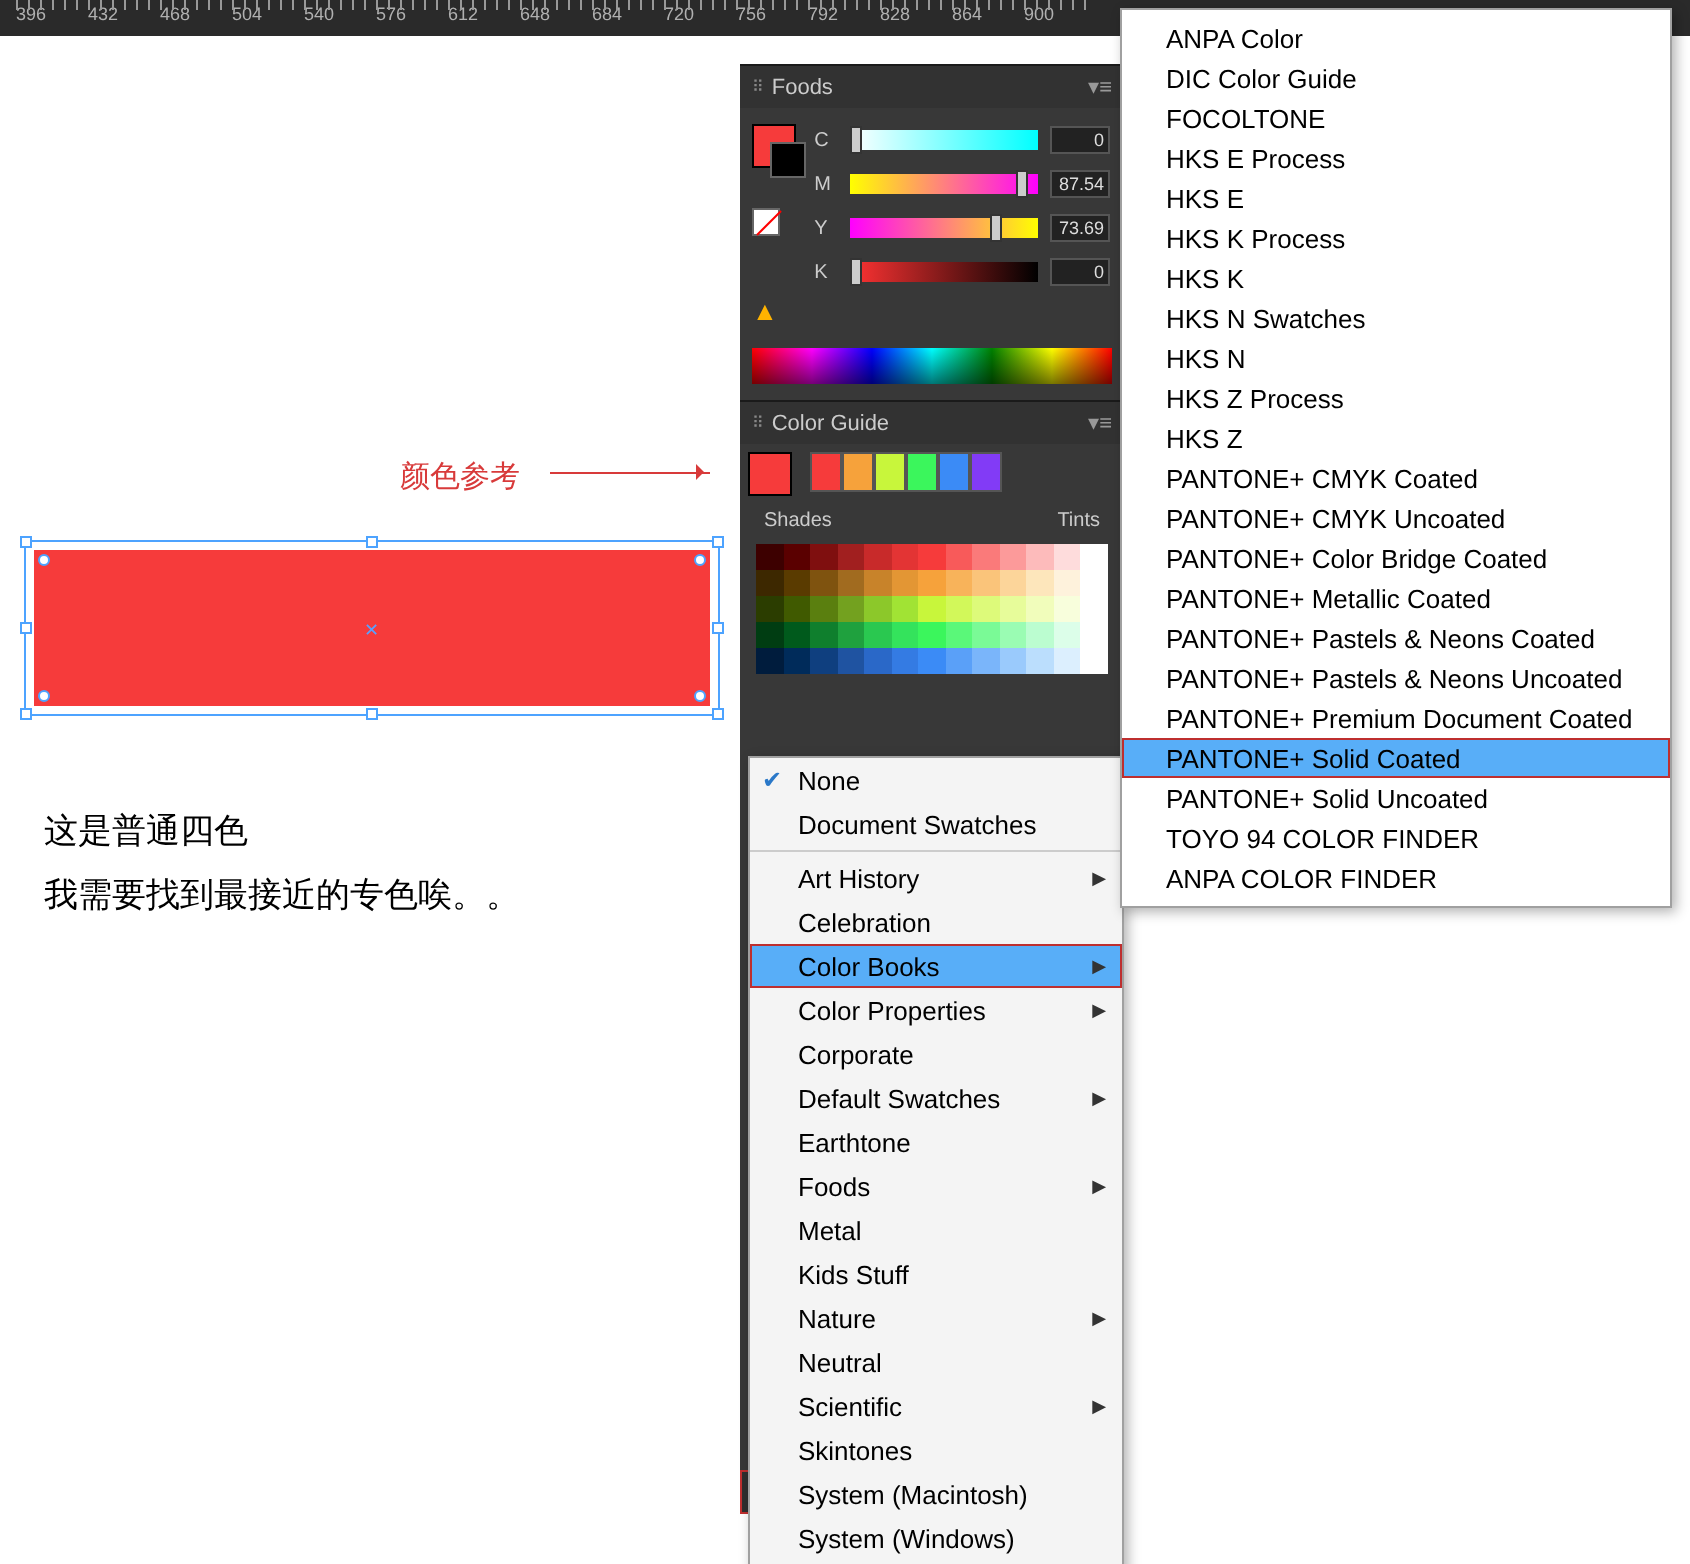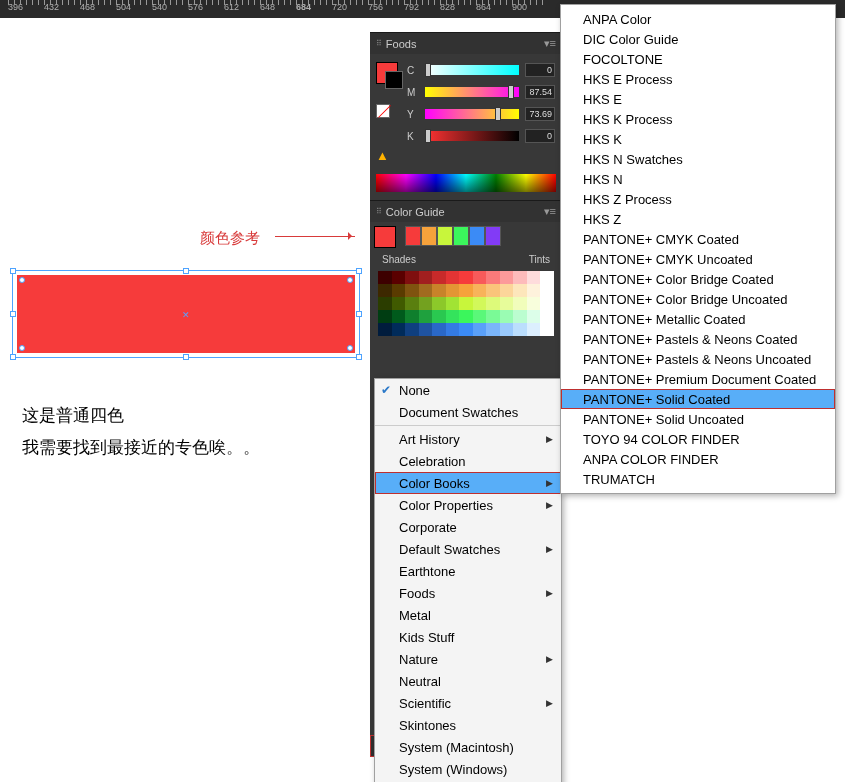--- a/index.html
+++ b/index.html
@@ -133,21 +133,21 @@
     <div class="tick" style="left: 242px;"></div>
     <div class="tick" style="left: 248px;"></div>
     <div class="tick" style="left: 254px;"></div>
     <span style="left: 260px;">648</span>
     <div class="tick" style="left: 260px;"></div>
     <div class="tick" style="left: 266px;"></div>
     <div class="tick" style="left: 272px;"></div>
     <div class="tick" style="left: 278px;"></div>
     <div class="tick" style="left: 284px;"></div>
     <div class="tick" style="left: 290px;"></div>
-    <span style="left: 296px; font-weight: bold;">684</span>
+    <span style="left: 296px;">684</span>
     <div class="tick" style="left: 296px;"></div>
     <div class="tick" style="left: 302px;"></div>
     <div class="tick" style="left: 308px;"></div>
     <div class="tick" style="left: 314px;"></div>
     <div class="tick" style="left: 320px;"></div>
     <div class="tick" style="left: 326px;"></div>
     <span style="left: 332px;">720</span>
     <div class="tick" style="left: 332px;"></div>
     <div class="tick" style="left: 338px;"></div>
     <div class="tick" style="left: 344px;"></div>
@@ -458,23 +458,20 @@
     <div class="item">
       <span>PANTONE+ CMYK Coated</span>
     </div>
     <div class="item">
       <span>PANTONE+ CMYK Uncoated</span>
     </div>
     <div class="item">
       <span>PANTONE+ Color Bridge Coated</span>
     </div>
     <div class="item">
-      <span>PANTONE+ Color Bridge Uncoated</span>
-    </div>
-    <div class="item">
       <span>PANTONE+ Metallic Coated</span>
     </div>
     <div class="item">
       <span>PANTONE+ Pastels &amp; Neons Coated</span>
     </div>
     <div class="item">
       <span>PANTONE+ Pastels &amp; Neons Uncoated</span>
     </div>
     <div class="item">
       <span>PANTONE+ Premium Document Coated</span>
@@ -484,16 +481,13 @@
     </div>
     <div class="item">
       <span>PANTONE+ Solid Uncoated</span>
     </div>
     <div class="item">
       <span>TOYO 94 COLOR FINDER</span>
     </div>
     <div class="item">
       <span>ANPA COLOR FINDER</span>
     </div>
-    <div class="item">
-      <span>TRUMATCH</span>
-    </div>
   </div>
 
 </body></html>

